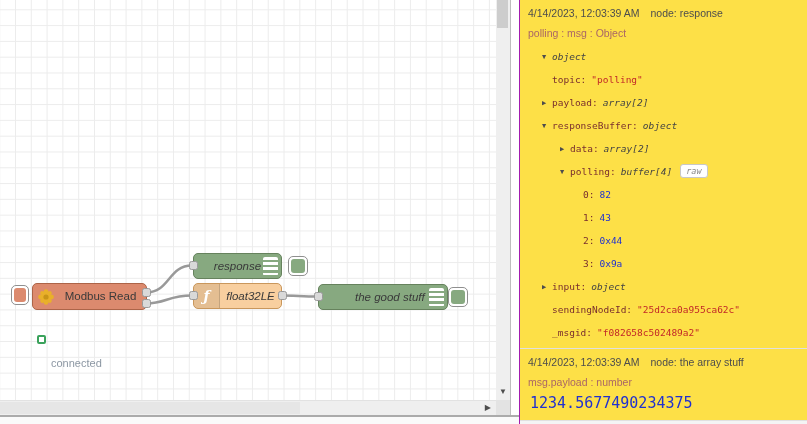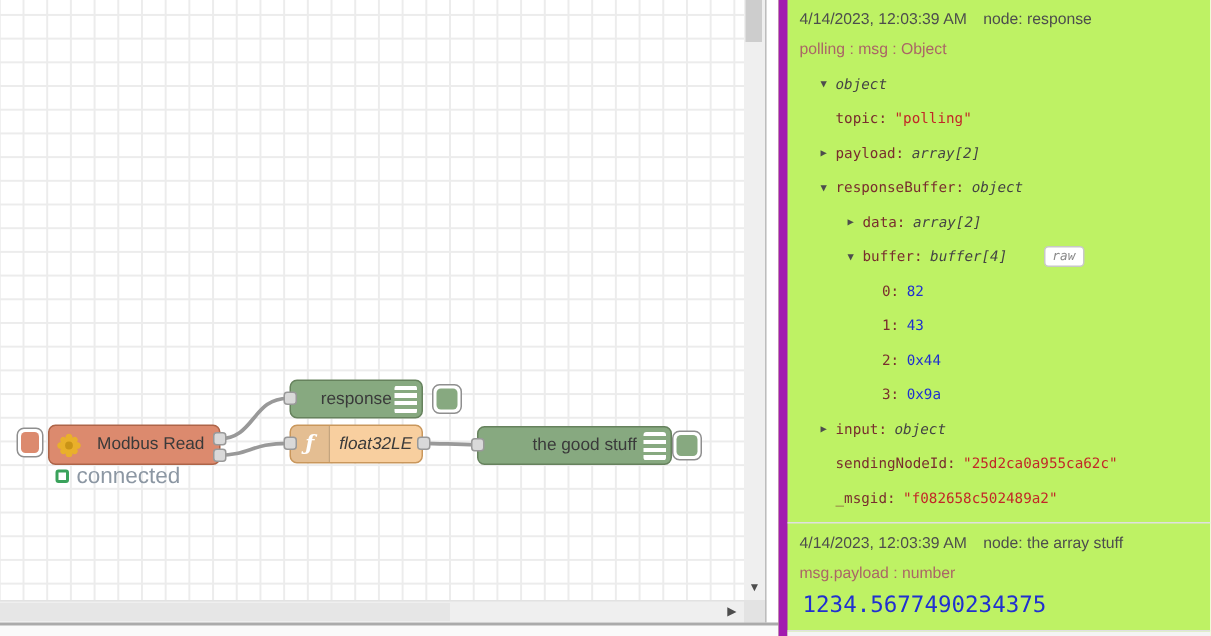--- a/index.html
+++ b/index.html
@@ -19,70 +19,70 @@
   .modbus .nlabel{line-height:25px;padding-left:22px;}
   .mb-icon{position:absolute;left:5px;top:5px;width:16px;height:16px;}
   .func{left:193px;top:283px;width:89px;height:26px;background:#f8cf9f;border-color:#c9975c;}
   .func .nlabel{font-style:italic;padding-left:26px;}
   .fstrip{position:absolute;left:0;top:0;width:25px;height:100%;background:rgba(0,0,0,0.08);
           border-right:1px solid rgba(0,0,0,0.14);border-radius:4px 0 0 4px;
           color:#fff;font-family:"DejaVu Serif",serif;font-style:italic;font-weight:bold;
           font-size:14px;text-align:center;line-height:24px;}
   .debugnode{background:#87a980;border-color:#66825d;}
   .resp{left:193px;top:253px;width:89px;height:26px;}
-  .resp .nlabel{}
+  .resp .nlabel{font-style:italic;}
   .good{left:318px;top:284px;width:130px;height:26px;}
-  .good .nlabel{padding-left:36px;padding-right:24px;}
+  .good .nlabel{font-style:italic;padding-left:36px;padding-right:24px;}
   .list-icon{position:absolute;right:3px;top:3px;width:15px;height:19px;border-radius:2px;
     background-image:repeating-linear-gradient(to bottom,#fff 0px,#fff 2.8px,rgba(0,0,0,0) 2.8px,rgba(0,0,0,0) 5.2px);}
   .btn-outer{position:absolute;box-sizing:border-box;background:#fff;border:1px solid #8f8f8f;border-radius:5px;}
   .btn-inner{position:absolute;left:2px;right:2px;top:2px;bottom:2px;border-radius:3px;}
   .modbus-btn{left:11px;top:285px;width:18px;height:20px;}
   .modbus-btn .btn-inner{background:#dc8a6e;}
   .resp-toggle{left:288px;top:256px;width:20px;height:20px;}
   .good-toggle{left:448px;top:287px;width:20px;height:20px;}
   .toggle-green{background:#87a980;}
   .port{position:absolute;width:9px;height:9px;box-sizing:border-box;background:#d9d9d9;
         border:1px solid #999;border-radius:2.5px;}
   .status{position:absolute;left:37px;top:309px;display:flex;align-items:center;}
   .ring{display:inline-block;width:9px;height:9px;box-sizing:border-box;border:2px solid #3aa25b;
         border-radius:2px;background:#fff;}
-  .status-text{margin-left:5px;font-size:15px;color:#8c97a3;}
+  .status-text{margin-left:5px;font-size:11px;color:#8c97a3;margin-top:48px;}
 
   
   #vscroll{position:absolute;left:496px;top:0;width:15px;height:400px;background:#efefef;
            border-right:1px solid #bdbdbd;box-sizing:border-box;}
   #vthumb{position:absolute;left:1px;right:2px;top:0;height:28px;background:#cdcdcd;}
   .sb-arrow{position:absolute;font-size:8px;color:#4d4d4d;line-height:8px;}
   #varrow{left:3px;bottom:4px;}
   #hscroll{position:absolute;left:0;top:400px;width:496px;height:15px;background:#efefef;
            border-top:1px solid #e2e2e2;box-sizing:border-box;}
   #hthumb{position:absolute;left:0;top:1px;bottom:1px;width:300px;background:#e6e6e6;}
   #harrow{right:5px;top:3px;}
   #corner{position:absolute;left:496px;top:400px;width:15px;height:24px;background:#e3e3e3;
           border-right:1px solid #bdbdbd;box-sizing:border-box;}
   #bottomstrip{position:absolute;left:0;top:415px;width:519px;height:9px;background:#fafafa;
                border-top:2px solid #ababab;box-sizing:border-box;}
 
   
-  #sidebar{position:absolute;left:519px;top:0;width:288px;height:424px;background:#bef264;
-           border-left:6px solid #a21caf;box-sizing:border-box;display:flex;flex-direction:column;}
+  #sidebar{position:absolute;left:519px;top:0;width:288px;height:424px;background:#fde047;
+           border-left:1px solid #a21caf;box-sizing:border-box;display:flex;flex-direction:column;}
   .dbg-msg{border-bottom:1px solid #e0e0e0;padding:7px 8px 4px 8px;}
   .meta{font-size:10.5px;color:#4d4d4d;line-height:13px;white-space:nowrap;}
   .meta .src{margin-left:11px;}
   .path{margin-top:7px;font-size:10.5px;color:#aa6666;line-height:13px;white-space:nowrap;}
   .tree{margin-top:5px;font-family:"DejaVu Sans Mono",monospace;font-size:9.5px;}
   .trow{height:23px;line-height:23px;white-space:nowrap;}
   .arrow{display:inline-block;width:10px;font-size:7px;color:#4d4d4d;vertical-align:1px;}
   .tkey{color:#792e2e;margin-right:5px;}
   .tkey:empty{margin-right:0;}
   .tval.string{color:#c22828;}
   .tval.number{color:#2030d0;text-align:center;}
   .tval.type{color:#444;font-style:italic;text-align:center;}
-  .badge{margin-left:24px;display:inline-block;box-sizing:border-box;border:1px solid #c8c8c8;
+  .badge{margin-left:8px;display:inline-block;box-sizing:border-box;border:1px solid #c8c8c8;
          border-radius:3px;background:#fff;padding:0 5px;font-size:8.5px;font-style:italic;
          color:#8a8a8a;line-height:12px;vertical-align:1px;}
   .payload{margin-top:6px;margin-bottom:4px;font-family:"DejaVu Sans Mono",monospace;
            font-size:15px;line-height:17px;padding-left:2px;}
   .payload.number{color:#2030d0;}
   #sb-footer{flex:1;background:#f4f4f4;}
 </style>
 </head>
 <body>
 
@@ -165,21 +165,21 @@
     <div id="dbg-messages">
         <div class="dbg-msg">
           <div class="meta"><span class="ts">4/14/2023, 12:03:39 AM</span><span class="src">node: response</span></div>
           <div class="path">polling : msg : Object</div>
           <div class="tree">
             <div class="trow" style="padding-left: 14px;"><span class="arrow">▼</span><span class="tkey"></span><span class="tval type">object</span></div>
             <div class="trow" style="padding-left: 14px;"><span class="arrow"></span><span class="tkey">topic:</span><span class="tval string">"polling"</span></div>
             <div class="trow" style="padding-left: 14px;"><span class="arrow">▶</span><span class="tkey">payload:</span><span class="tval type">array[2]</span></div>
             <div class="trow" style="padding-left: 14px;"><span class="arrow">▼</span><span class="tkey">responseBuffer:</span><span class="tval type">object</span></div>
             <div class="trow" style="padding-left: 32px;"><span class="arrow">▶</span><span class="tkey">data:</span><span class="tval type">array[2]</span></div>
-            <div class="trow" style="padding-left: 32px;"><span class="arrow">▼</span><span class="tkey">buffer:</span><span class="tval type">buffer[4]</span><span class="badge">raw</span></div>
+            <div class="trow" style="padding-left: 32px;"><span class="arrow">▼</span><span class="tkey">polling:</span><span class="tval type">buffer[4]</span><span class="badge">raw</span></div>
             <div class="trow" style="padding-left: 45px;"><span class="arrow"></span><span class="tkey">0:</span><span class="tval number">82</span></div>
             <div class="trow" style="padding-left: 45px;"><span class="arrow"></span><span class="tkey">1:</span><span class="tval number">43</span></div>
             <div class="trow" style="padding-left: 45px;"><span class="arrow"></span><span class="tkey">2:</span><span class="tval number">0x44</span></div>
             <div class="trow" style="padding-left: 45px;"><span class="arrow"></span><span class="tkey">3:</span><span class="tval number">0x9a</span></div>
             <div class="trow" style="padding-left: 14px;"><span class="arrow">▶</span><span class="tkey">input:</span><span class="tval type">object</span></div>
             <div class="trow" style="padding-left: 14px;"><span class="arrow"></span><span class="tkey">sendingNodeId:</span><span class="tval string">"25d2ca0a955ca62c"</span></div>
             <div class="trow" style="padding-left: 14px;"><span class="arrow"></span><span class="tkey">_msgid:</span><span class="tval string">"f082658c502489a2"</span></div>
           </div>
         </div>
         <div class="dbg-msg">

